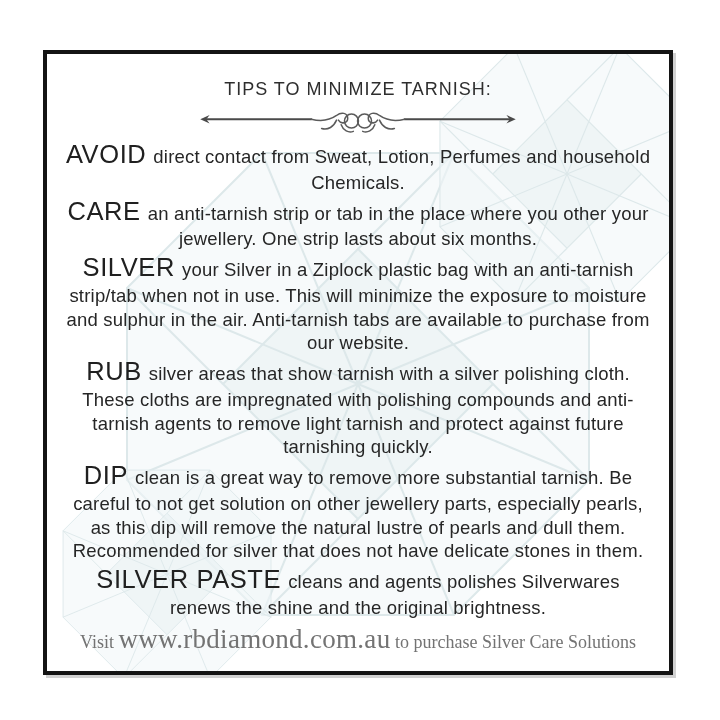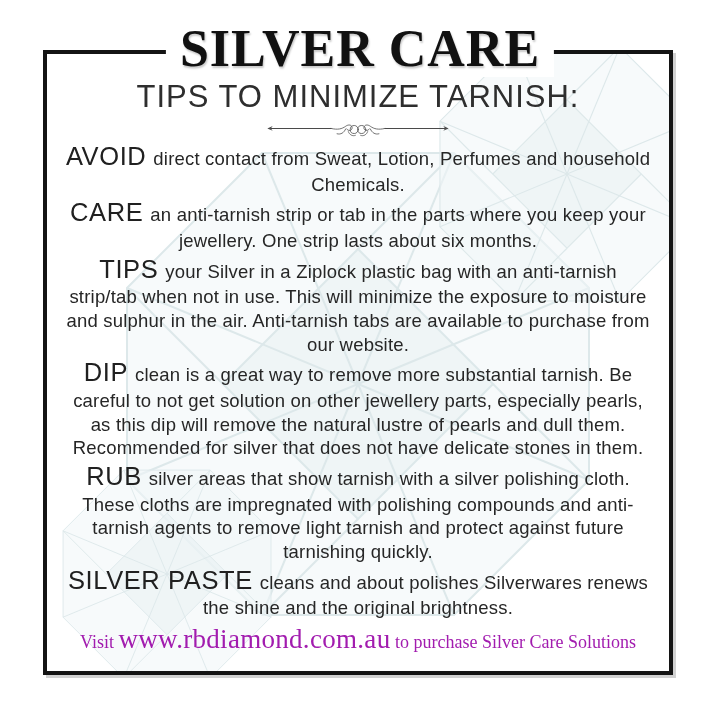--- a/index.html
+++ b/index.html
@@ -33,38 +33,38 @@
   }
   .title{
     position:absolute;left:50%;top:22px;transform:translateX(-50%);
     background:var(--bg);padding:0 14px;white-space:nowrap;
     font-family:"Liberation Serif",serif;font-weight:700;
     font-size:52px;line-height:1.05;letter-spacing:1px;color:#111;
     text-shadow:1px 2px 2px rgba(0,0,0,0.22);
     z-index:5;
   }
   .subtitle{
-    font-size:31px;letter-spacing:1px;color:#2e2e2e;
+    font-size:18px;letter-spacing:1px;color:#2e2e2e;
     text-align:center;line-height:1.1;
   }
   .divider{display:block;margin:8px auto 2px;}
   .tips{
     flex:1;width:100%;
     display:flex;flex-direction:column;justify-content:space-evenly;
     align-items:center;
   }
   .tip{
     max-width:588px;text-align:center;
     font-size:18.5px;line-height:1.28;letter-spacing:0.2px;color:var(--text);
   }
   .tip .kw{
     font-size:25.5px;letter-spacing:0.6px;margin-right:7px;color:#202020;
   }
   .footer{
-    font-family:"Liberation Serif",serif;color:#a21caf;
+    font-family:"Liberation Serif",serif;color:#737373;
     font-size:18px;text-align:center;margin:4px 0 8px;white-space:nowrap;
   }
   .footer .url{
     font-size:27px;letter-spacing:0.3px;
   }
 </style>
 </head>
 <body>
 
 <div class="stage">
@@ -114,33 +114,32 @@
           <circle cx="163" cy="14" r="7.5"></circle>
           <circle cx="177" cy="14" r="7.5"></circle>
           <path d="M152,18 c2,6 8,9 13,7"></path>
           <path d="M188,18 c-2,6 -8,9 -13,7"></path>
         </g>
       </svg>
 
       <div class="tips">
   <p class="tip"><span class="kw">AVOID</span><span class="tx">direct contact from Sweat, Lotion, Perfumes and household Chemicals.</span></p>
 
-  <p class="tip"><span class="kw">CARE</span><span class="tx">an anti-tarnish strip or tab in the parts where you keep your jewellery. One strip lasts about six months.</span></p>
+  <p class="tip"><span class="kw">CARE</span><span class="tx">an anti-tarnish strip or tab in the place where you other your jewellery. One strip lasts about six months.</span></p>
 
-  <p class="tip"><span class="kw">TIPS</span><span class="tx">your Silver in a Ziplock plastic bag with an anti-tarnish strip/tab when not in use. This will minimize the exposure to moisture and sulphur in the air. Anti-tarnish tabs are available to purchase from our website.</span></p>
+  <p class="tip"><span class="kw">SILVER</span><span class="tx">your Silver in a Ziplock plastic bag with an anti-tarnish strip/tab when not in use. This will minimize the exposure to moisture and sulphur in the air. Anti-tarnish tabs are available to purchase from our website.</span></p>
+
+  <p class="tip"><span class="kw">RUB</span><span class="tx">silver areas that show tarnish with a silver polishing cloth. These cloths are impregnated with polishing compounds and anti-tarnish agents to remove light tarnish and protect against future tarnishing quickly.</span></p>
 
   <p class="tip"><span class="kw">DIP</span><span class="tx">clean is a great way to remove more substantial tarnish. Be careful to not get solution on other jewellery parts, especially pearls, as this dip will remove the natural lustre of pearls and dull them. Recommended for silver that does not have delicate stones in them.</span></p>
 
-  <p class="tip"><span class="kw">RUB</span><span class="tx">silver areas that show tarnish with a silver polishing cloth. These cloths are impregnated with polishing compounds and anti-tarnish agents to remove light tarnish and protect against future tarnishing quickly.</span></p>
-
-  <p class="tip"><span class="kw">SILVER PASTE</span><span class="tx">cleans and about polishes Silverwares renews the shine and the original brightness.</span></p>
+  <p class="tip"><span class="kw">SILVER PASTE</span><span class="tx">cleans and agents polishes Silverwares renews the shine and the original brightness.</span></p>
 </div>
 
       <div class="footer">
         <span>Visit </span><span class="url">www.rbdiamond.com.au</span><span> to purchase Silver Care Solutions</span>
       </div>
 
     </div>
   </div>
 
-  <div class="title">SILVER CARE</div>
 
 </div>
 
 </body></html>

